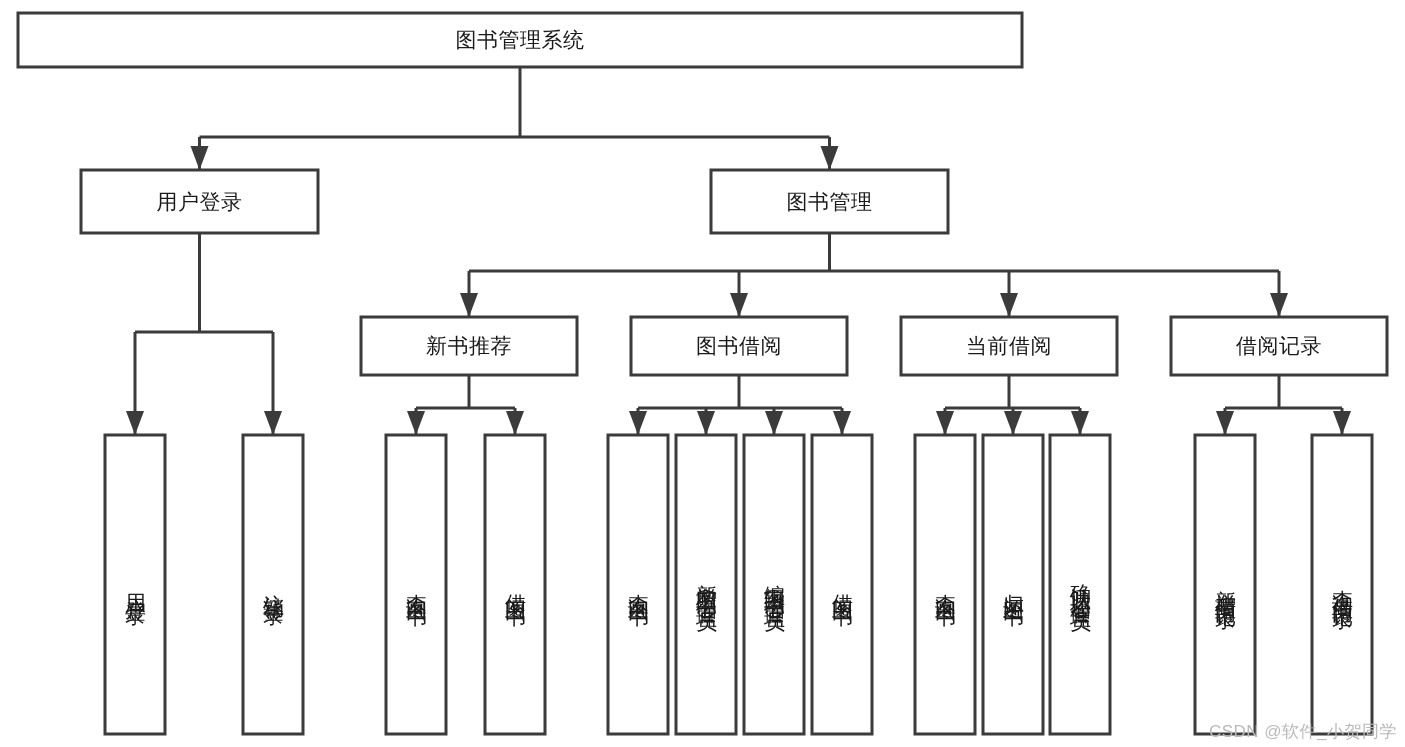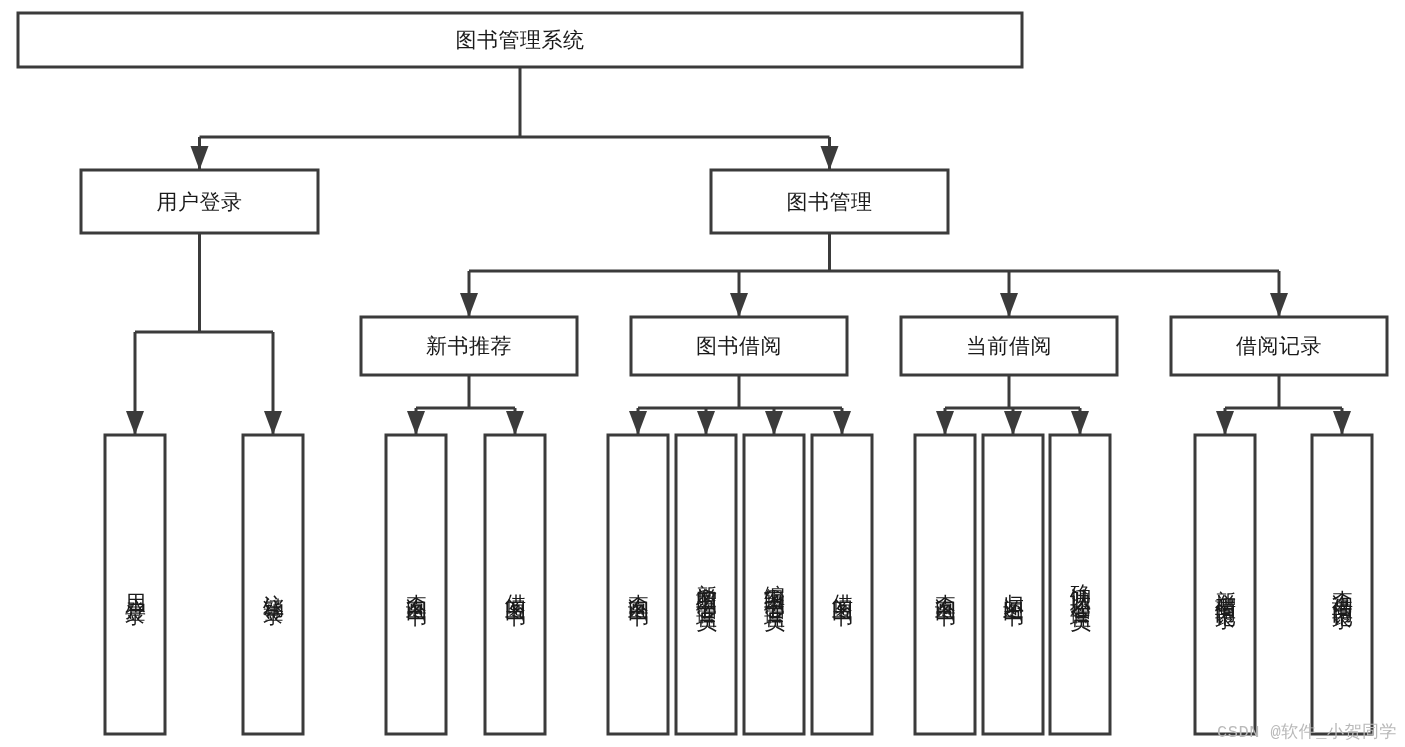--- a/index.html
+++ b/index.html
@@ -64,21 +64,21 @@
     position: absolute;
     display: flex;
     align-items: center;
     justify-content: center;
     pointer-events: none;
   }
   .watermark {
     position: absolute;
     right: 8px;
     bottom: 4px;
-    font-family: Liberation Mono, monospace;
+    font-family: Liberation Sans, sans-serif;
     font-size: 17px;
     color: #b9b9b9;
     letter-spacing: 0.5px;
     white-space: nowrap;
     margin-top: 20px;
   }
 </style>
 </head>
 <body>
 

